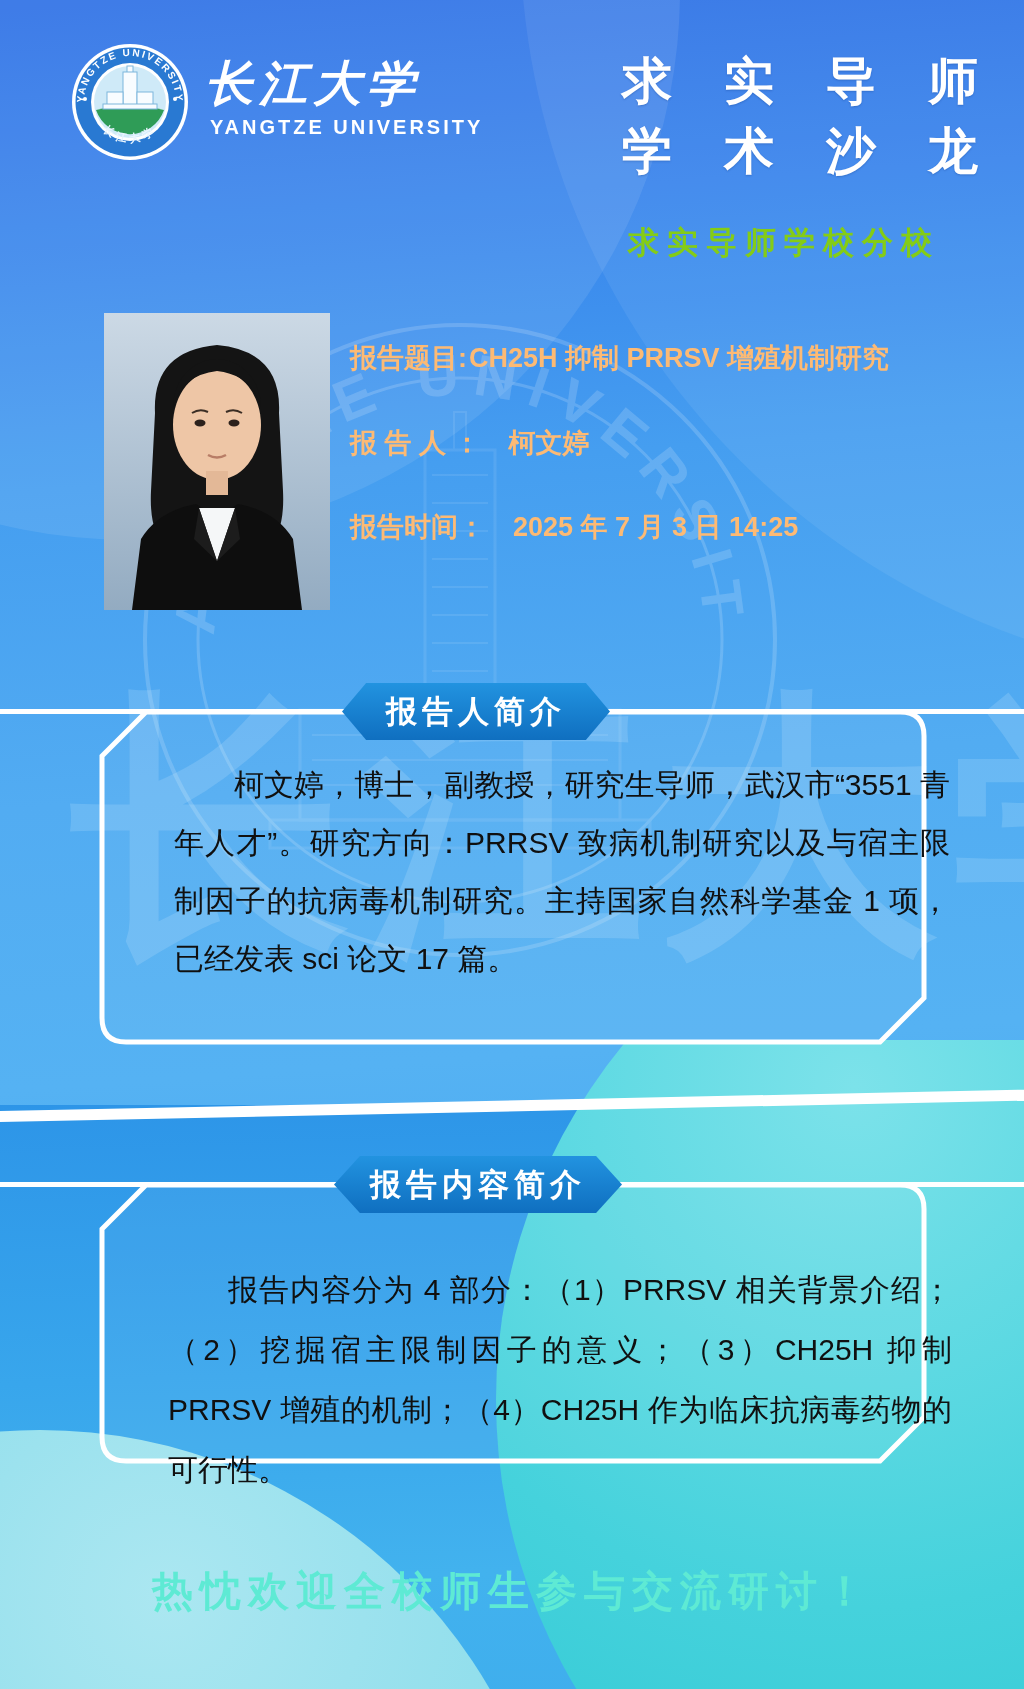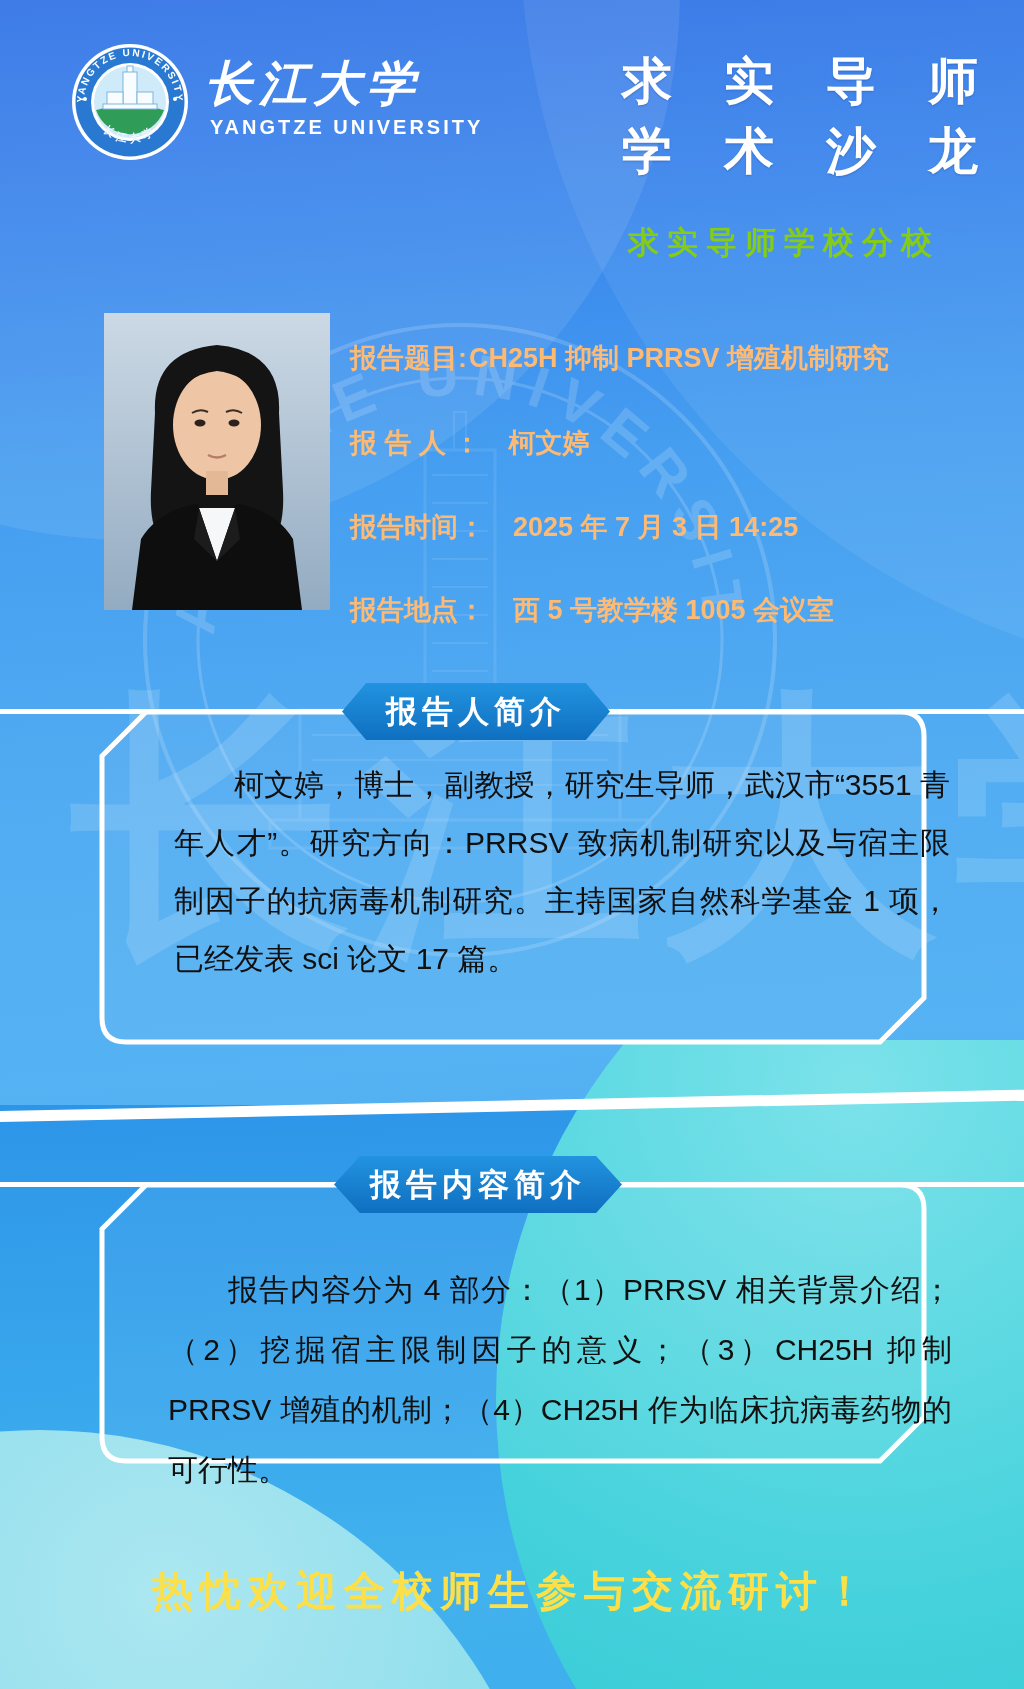--- a/index.html
+++ b/index.html
@@ -54,21 +54,21 @@
     clip-path:polygon(9% 0%,91% 0%,100% 50%,91% 100%,9% 100%,0% 50%);
     box-shadow:0 3px 6px rgba(0,50,120,.25);}
   .b1{left:342px;top:683px;width:268px;height:57px;line-height:57px;}
   .b2{left:334px;top:1156px;width:288px;height:57px;line-height:57px;}
   .body-text{position:absolute;z-index:5;color:#101010;text-align:justify;text-indent:2em;margin-left:48px;}
   .bt1{left:126px;top:756px;width:776px;font-size:30px;line-height:58px;}
   .bt2{left:120px;top:1260px;width:784px;font-size:30px;line-height:60px;}
   
   .footer{position:absolute;left:0;top:1564px;width:1024px;z-index:5;text-align:center;
     font-family:"Liberation Serif",serif;font-weight:700;font-size:41px;letter-spacing:7px;
-    color:#fde047;}
+    color:#5eead4;}
 </style>
 </head>
 <body>
 
 <div class="poster">
 
   <div class="bg-base"></div>
   <div class="bg-glow1"></div>
   <div class="bg-glow2"></div>
   <div class="lower-wrap">
@@ -164,24 +164,20 @@
     <span class="val">CH25H 抑制 PRRSV 增殖机制研究</span>
   </div>
   <div class="info-row r2">
     <span class="lab">报 告 人 ：</span>
     <span class="val">柯文婷</span>
   </div>
   <div class="info-row r3">
     <span class="lab">报告时间：</span>
     <span class="val">2025 年 7 月 3 日 14:25</span>
   </div>
-  <div class="info-row r4">
-    <span class="lab">报告地点：</span>
-    <span class="val">西 5 号教学楼 1005 会议室</span>
-  </div>
 
   <div class="hline hl1"></div>
   <svg class="panel p1" width="830" height="342" viewBox="0 0 830 342">
     <path d="M 48 6 L 802 6 Q 826 6 826 30 L 826 292 L 782 336 L 28 336 Q 4 336 4 312 L 4 50 Z" fill="rgba(255,255,255,0.05)" stroke="#ffffff" stroke-width="5"></path>
   </svg>
   <div class="badge b1">报告人简介</div>
   <div class="body-text bt1">柯文婷，博士，副教授，研究生导师，武汉市“3551 青年人才”。研究方向：PRRSV 致病机制研究以及与宿主限制因子的抗病毒机制研究。主持国家自然科学基金 1 项，已经发表 sci 论文 17 篇。</div>
 
   <div class="hline hl2"></div>
   <svg class="panel p2" width="830" height="288" viewBox="0 0 830 288">

